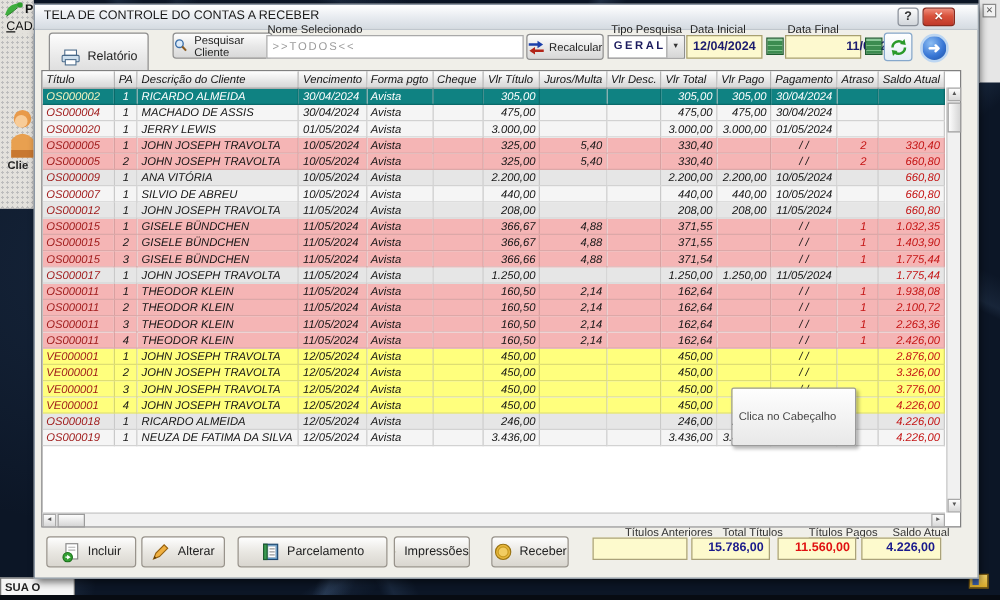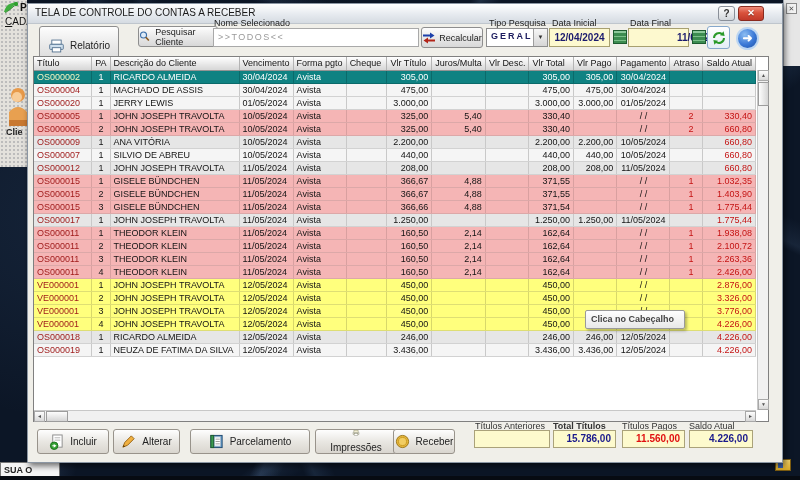--- a/index.html
+++ b/index.html
@@ -76,21 +76,21 @@
   #cal2 { left:664px; top:26px; }
   #btn-refresh { left:679px; top:22px; width:23px; height:23px; border:1px solid #86a8cc; border-radius:3px;
      background:linear-gradient(#ffffff,#e4edf6); display:flex; align-items:center; justify-content:center; }
   #btn-go { left:708px; top:23px; width:23px; height:23px; border-radius:50%;
      background:radial-gradient(circle at 35% 30%, #8cbdf2, #3a78d6 55%, #1c4fa4); border:2px solid #bcd6f2;
      color:#fff; font-size:12px; font-weight:bold; text-align:center; line-height:19px; }
 
   
   #grid { left:5px; top:52px; width:736px; height:366px; background:#fff; border:1px solid #808080; }
   #grid-scroll { position:absolute; left:0; top:0; width:722px; height:352px; overflow:hidden; }
-  table.grid-table { border-collapse:collapse; table-layout:fixed; }
+  table.grid-table { border-collapse:collapse; table-layout:fixed;font-style:italic; }
   .grid-table th, .grid-table td { font-size:9px; font-weight:normal; white-space:nowrap; overflow:hidden;
      padding:0 3px; height:12px; line-height:12px; border-right:1px solid #c9c9c9; border-bottom:1px solid #d2d2d2;
      text-align:left; color:#141414; }
   .grid-table th { height:13px; line-height:13px; background:linear-gradient(#ffffff,#e2e2e2 70%,#d7d7d7);
      border-right:1px solid #b4b4b4; border-bottom:1px solid #949494; }
   col.c0{width:62px} col.c1{width:18px} col.c2{width:130px} col.c3{width:50px} col.c4{width:52px}
   col.c5{width:42px} col.c6{width:46px} col.c7{width:44px} col.c8{width:36px} col.c9{width:46px}
   col.c10{width:44px} col.c11{width:50px} col.c12{width:30px} col.c13{width:52px}
   td.c1{text-align:center}
   td.c6,td.c7,td.c8,td.c9,td.c10,td.c13{text-align:right}
@@ -114,38 +114,38 @@
      border:1px solid #a8a8a8; font-size:5px; color:#555; text-align:center; line-height:9px; }
   .sb-thumb { position:absolute; background:linear-gradient(90deg,#fdfdfd,#d5d5d5); border:1px solid #9c9c9c; }
   #vsb-up { left:0; top:0; }
   #vsb-down { left:0; top:329px; }
   #vsb-thumb { left:0; top:12px; width:11px; height:24px; background:linear-gradient(90deg,#fdfdfd,#d5d5d5); }
   #hsb-left { left:0; top:0; }
   #hsb-right { left:711px; top:0; }
   #hsb-thumb { left:12px; top:0; width:22px; height:11px; background:linear-gradient(#fdfdfd,#d5d5d5); }
 
   
-  #tooltip { left:557px; top:306px; width:100px; padding:3px 5px; background:linear-gradient(#fefefe,#e8e8e8);
+  #tooltip { left:557px; top:306px; width:100px; padding:17px 5px; background:linear-gradient(#fefefe,#e8e8e8);
      border:1px solid #9a9a9a; border-radius:2px; box-shadow:2px 2px 3px rgba(0,0,0,0.28);
-     font-size:9px; color:#444; line-height:11px; z-index:50;font-weight:bold; }
+     font-size:9px; color:#444; line-height:11px; z-index:50; }
 
   
   .bottom-btn { border:1px solid #98938b; border-radius:3px; background:linear-gradient(#fefefe,#e9e7e2 50%,#d9d6cf);
      font-size:10px; color:#222; display:flex; align-items:center; justify-content:center; gap:6px; height:25px; }
   #btn-incluir { left:9px;  top:425px; width:72px; }
   #btn-alterar { left:85px; top:425px; width:67px; }
   #btn-parcelamento { left:162px; top:425px; width:120px; }
-  #btn-impressoes { left:287px; top:425px; width:82px;flex-direction:column; }
+  #btn-impressoes { left:287px; top:425px; width:61px; }
   #btn-receber { left:365px; top:425px; width:62px; }
 
-  .sum-label { font-size:9px; color:#333; }
+  .sum-label { font-size:9px; color:#333;margin-left:25px; }
   .sum-box { height:18px; background:#fdfacd; border:1px solid #aaa27a;
      font-size:10px; font-weight:bold; text-align:right; line-height:16px; padding-right:4px; }
   #sum-prev-label { left:447px; top:417px; } #sum-prev { left:446px; top:426px; width:76px; }
-  #sum-total-label { left:525px; top:417px;font-weight:bold; } #sum-total { left:525px; top:426px; width:63px; color:#1a1a8c; }
+  #sum-total-label { left:525px; top:417px; } #sum-total { left:525px; top:426px; width:63px; color:#1a1a8c; }
   #sum-paid-label { left:594px; top:417px;text-decoration:underline; } #sum-paid { left:594px; top:426px; width:63px; color:#e01010; }
   #sum-bal-label { left:661px; top:417px; } #sum-bal { left:661px; top:426px; width:64px; color:#1a1a8c; }
 
   .icon-svg { display:block; }
 </style>
 </head>
 <body>
 
 <div id="screen">
 

